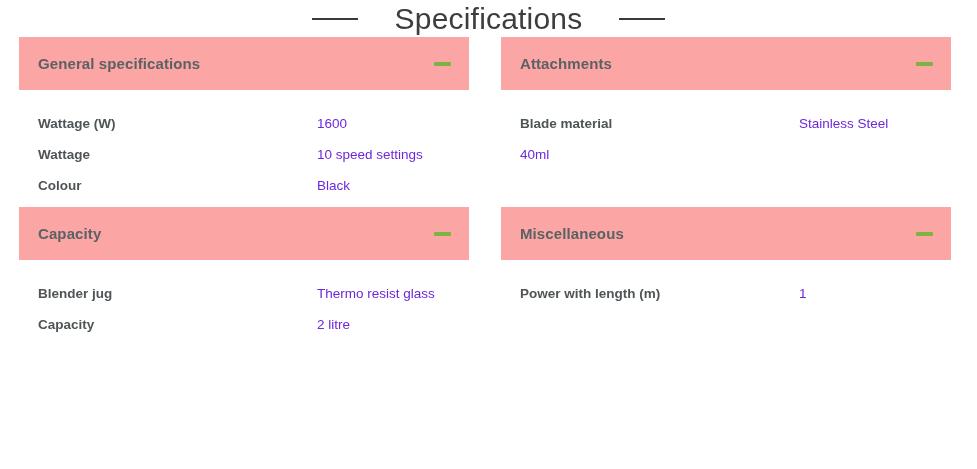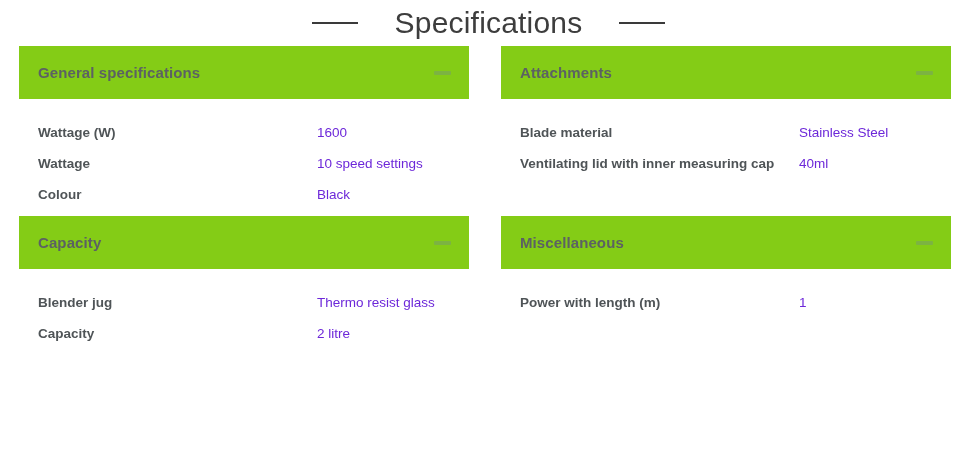--- a/index.html
+++ b/index.html
@@ -14,21 +14,21 @@
     overflow: hidden;
     position: relative;
   }
 
   
   .page-title-wrap {
     display: flex;
     align-items: center;
     justify-content: center;
     gap: 37px;
-    height: 46px;
+    height: 37px;
     margin-top: 0;
   }
   .title-rule {
     width: 46px;
     height: 0;
     border-top: 2px solid #3a3a3a;
     display: block;
   }
   .page-title {
     font-size: 30px;
@@ -48,21 +48,21 @@
     column-gap: 32px;
     box-sizing: border-box;
   }
   .spec-panel {
     width: 450px;
     box-sizing: border-box;
     margin-bottom: 4px;
   }
 
   .panel-header {
-    background: #84cc16;
+    background: #fca5a5;
     height: 53px;
     display: flex;
     align-items: center;
     justify-content: space-between;
     padding: 0 18px 0 19px;
     box-sizing: border-box;
     cursor: pointer;
   }
   .panel-header-title {
     font-size: 15px;
@@ -140,21 +140,20 @@
     <div class="panel-header">
       <span class="panel-header-title">Attachments</span>
       <span class="toggle-icon"></span>
     </div>
     <div class="panel-body">
       <div class="spec-row">
         <span class="spec-label">Blade material</span>
         <span class="spec-value">Stainless Steel</span>
       </div>
       <div class="spec-row">
-        <span class="spec-label">Ventilating lid with inner measuring cap</span>
         <span class="spec-value">40ml</span>
       </div>
     </div>
   </section>
 
   <section class="spec-panel">
     <div class="panel-header">
       <span class="panel-header-title">Capacity</span>
       <span class="toggle-icon"></span>
     </div>

